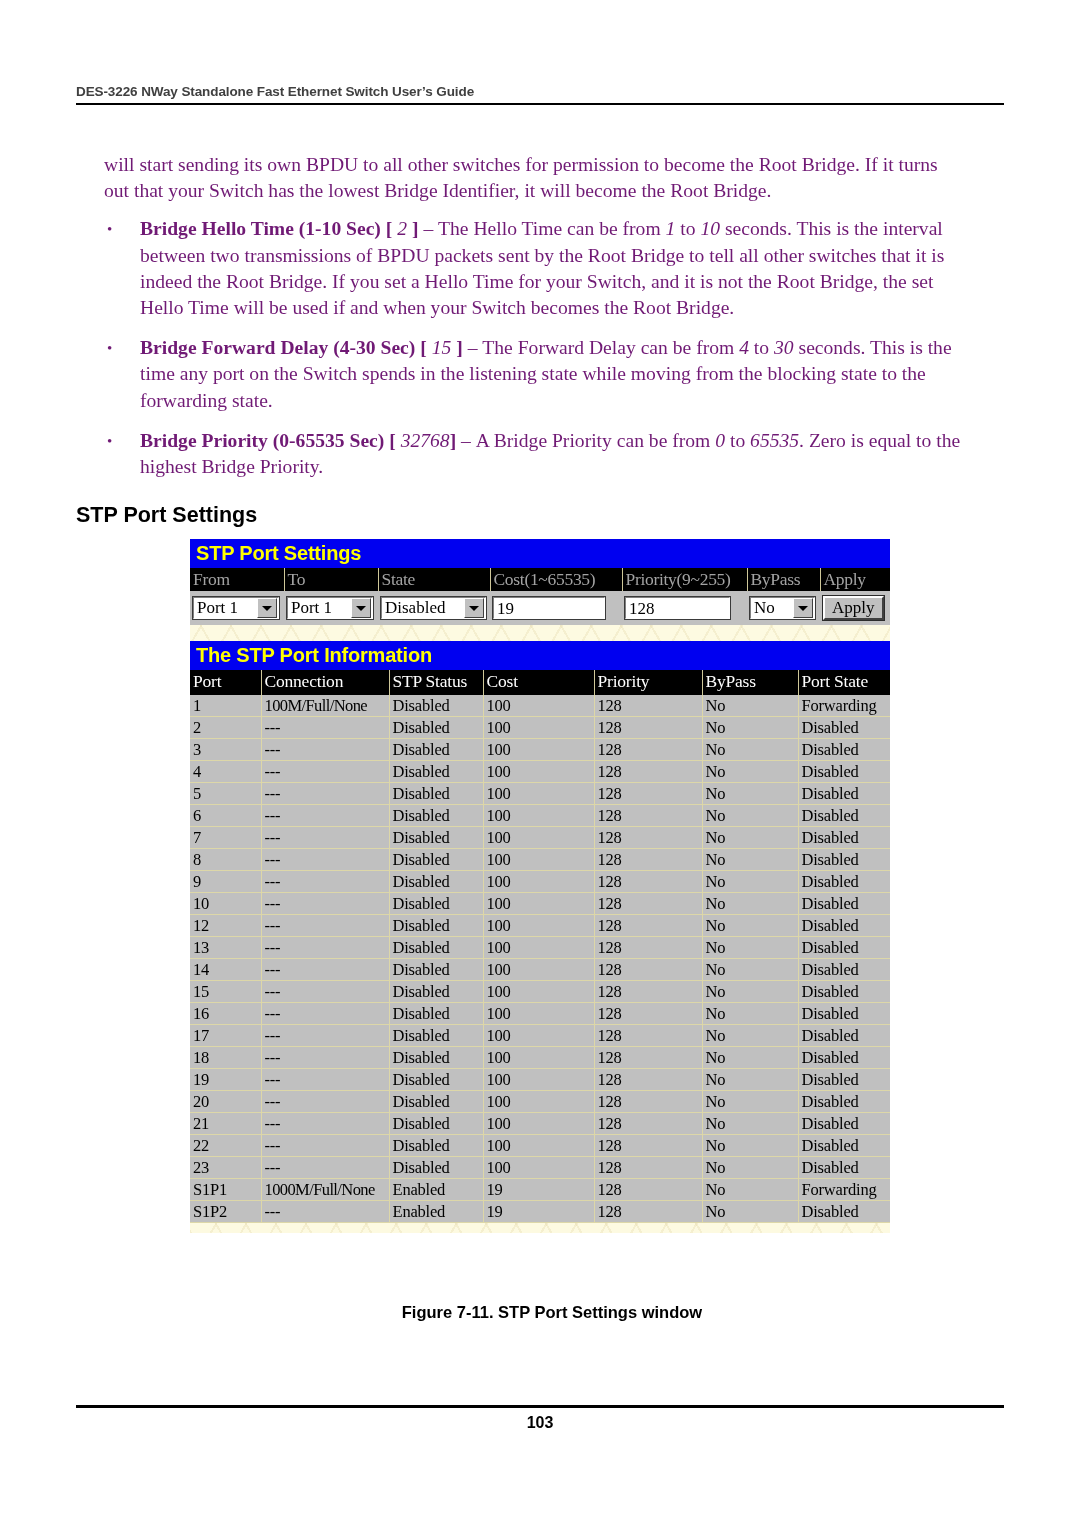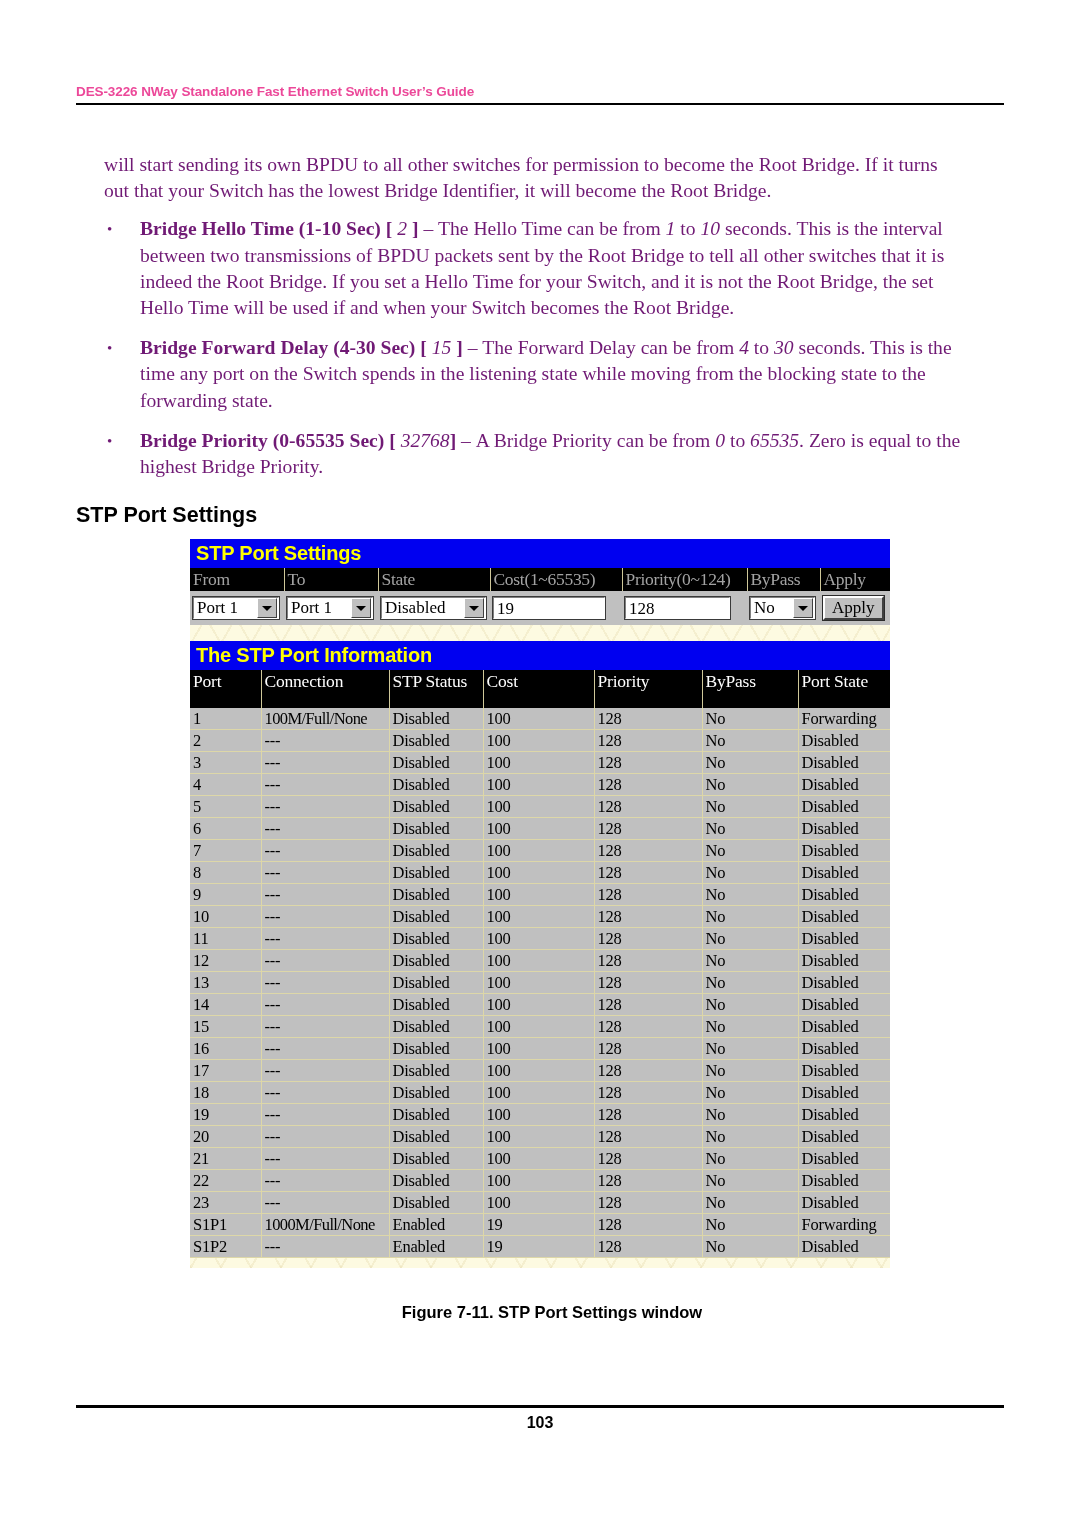--- a/index.html
+++ b/index.html
@@ -26,21 +26,21 @@
   
   .doc-header {
     position: absolute;
     left: 76px; top: 84px;
     width: 928px;
   }
   .doc-header .hdr-text {
     font-family: "Liberation Sans", sans-serif;
     font-weight: bold;
     font-size: 13.5px;
-    color: #ec4899;
+    color: #404040;
     letter-spacing: -0.1px;
     white-space: nowrap;
   }
   .doc-header .hdr-rule {
     margin-top: 4px;
     border-top: 2.5px solid #000;
     width: 928px;
   }
 
   
@@ -211,21 +211,21 @@
     table-layout: fixed;
   }
   table.info-tbl th {
     background: #000000;
     color: #ffffff;
     font-family: "Liberation Serif", serif;
     font-weight: normal;
     font-size: 17.5px;
     line-height: 20px;
     text-align: left;
-    padding: 1px 2px 17px 3px;
+    padding: 1px 2px 4px 3px;
     border-right: 1px solid #cfc89a;
     white-space: nowrap;
     letter-spacing: -0.2px;
   }
   table.info-tbl th:last-child { border-right: none; }
   table.info-tbl td {
     background: #c0c0c0;
     color: #000000;
     font-family: "Liberation Serif", serif;
     font-size: 16.5px;
@@ -318,21 +318,21 @@
             <col style="width:125px">
             <col style="width:73px">
             <col style="width:70px">
         </colgroup>
         <tbody>
             <tr>
           <th>From</th>
           <th>To</th>
           <th>State</th>
           <th>Cost(1~65535)</th>
-          <th>Priority(0~124)</th>
+          <th>Priority(9~255)</th>
           <th>ByPass</th>
           <th>Apply</th>
         </tr>
         <tr>
           <td>
             <div class="w-select" style="width:86px">
               <span class="val">Port 1</span>
               <span class="arrow"></span>
             </div>
           </td>
@@ -478,29 +478,20 @@
             <tr>
               <td>10</td>
               <td>---</td>
               <td>Disabled</td>
               <td>100</td>
               <td>128</td>
               <td>No</td>
               <td>Disabled</td>
             </tr>
             <tr>
-              <td>11</td>
-              <td>---</td>
-              <td>Disabled</td>
-              <td>100</td>
-              <td>128</td>
-              <td>No</td>
-              <td>Disabled</td>
-            </tr>
-            <tr>
               <td>12</td>
               <td>---</td>
               <td>Disabled</td>
               <td>100</td>
               <td>128</td>
               <td>No</td>
               <td>Disabled</td>
             </tr>
             <tr>
               <td>13</td>

